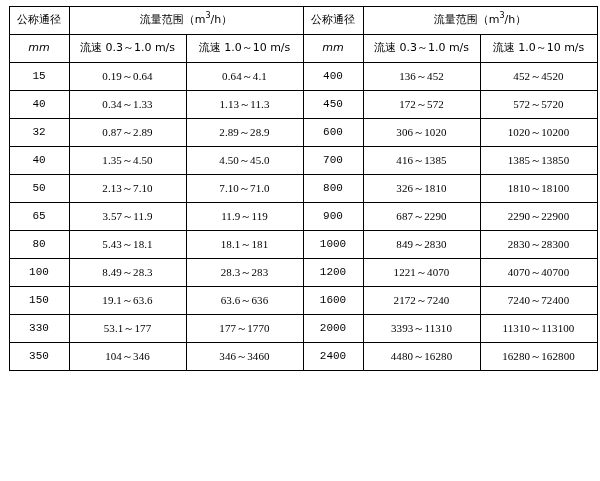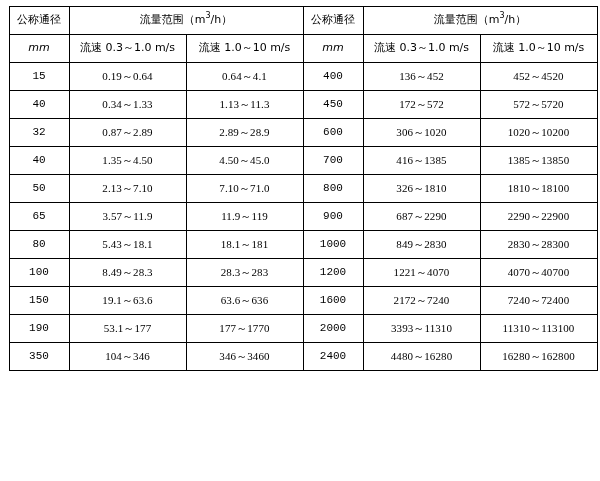--- a/index.html
+++ b/index.html
@@ -178,21 +178,21 @@
         </tr>
         <tr>
           <td class="dn">150</td>
           <td class="num">19.1～63.6</td>
           <td class="num">63.6～636</td>
           <td class="dn">1600</td>
           <td class="num">2172～7240</td>
           <td class="num">7240～72400</td>
         </tr>
         <tr>
-          <td class="dn">190</td>
+          <td class="dn">330</td>
           <td class="num">53.1～177</td>
           <td class="num">177～1770</td>
           <td class="dn">2000</td>
           <td class="num">3393～11310</td>
           <td class="num">11310～113100</td>
         </tr>
         <tr>
           <td class="dn">350</td>
           <td class="num">104～346</td>
           <td class="num">346～3460</td>

